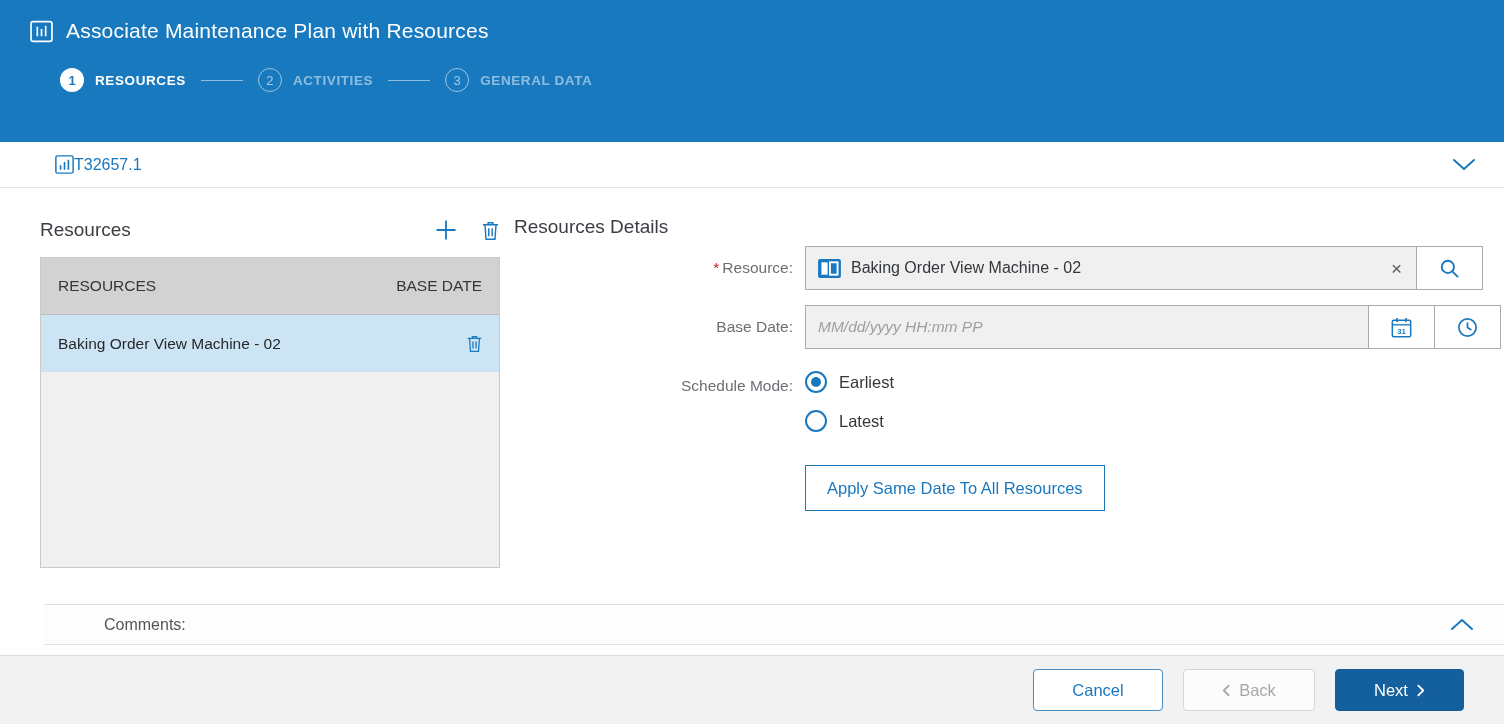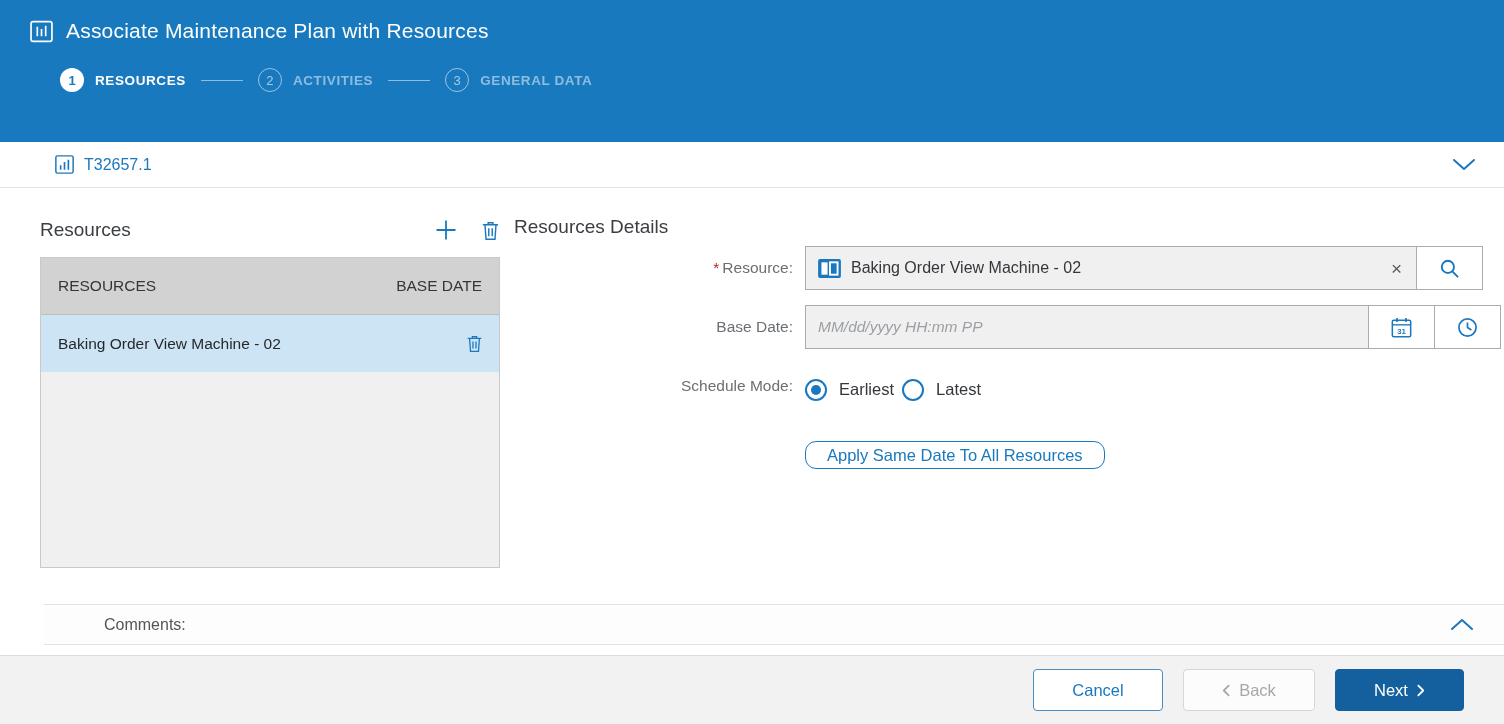--- a/index.html
+++ b/index.html
@@ -39,21 +39,21 @@
   .step.active .step-label { color: #fff; font-weight: 700; }
   .step.upcoming .step-label { color: rgba(255,255,255,.5); font-weight: 700; }
   .connector { width: 42px; border-top: 1.5px solid rgba(255,255,255,.5); margin: 0 15px; }
 
   
   .plan-bar {
     height: 46px; flex: none;
     background: #fff;
     border-bottom: 1px solid #e3e3e3;
     display: flex; align-items: center;
-    padding: 0 28px 0 55px; gap: 10px;
+    padding: 0 28px 0 55px; 
     color: var(--accent, #1a78be);
     font-size: 16px;
   }
   .plan-bar .chevron { margin-left: auto; color: var(--accent, #1a78be); display: flex; cursor: pointer; }
 
   
   .main { flex: 1; display: flex; padding: 26px 40px 0 40px; background: #fff; min-height: 0; }
 
   
   .left-panel { width: 460px; flex: none; display: flex; flex-direction: column; }
@@ -106,39 +106,39 @@
     background: #fff; border: 1px solid #ababab;
     color: var(--accent, #1a78be);
     display: flex; align-items: center; justify-content: center; cursor: pointer;
   }
   .basedate input {
     flex: 1; min-width: 0; border: none; background: transparent; outline: none;
     font-size: 15.5px; color: #33373b; font-family: "Liberation Sans", sans-serif;
   }
   .basedate input::placeholder { font-style: italic; color: #9b9fa3; }
 
-  .radio-col { display: flex; flex-direction: row; gap: 8px; padding-top: 7px; justify-content: space-between; }
+  .radio-col { display: flex; flex-direction: column; gap: 17px; padding-top: 7px; justify-content: space-between; }
   .radio-row { display: flex; align-items: center; gap: 12px; cursor: pointer; }
   .radio-row input[type="radio"] {
     appearance: none; -webkit-appearance: none;
     width: 22px; height: 22px; border-radius: 50%;
     border: 2px solid var(--accent, #1a78be); background: #fff;
     display: inline-block; position: relative; cursor: pointer; flex: none; margin: 0;
   }
   .radio-row input[type="radio"]:checked::after {
     content: ""; position: absolute; left: 4px; top: 4px;
     width: 10px; height: 10px; border-radius: 50%;
     background: var(--accent, #1a78be);
   }
   .radio-label { font-size: 16.5px; color: #33373b; }
 
   .apply-row { margin-top: 33px; padding-left: 291px; }
   .apply-btn {
-    height: 28px; padding: 0 21px;
-    background: #fff; border: 1px solid var(--accent, #1a78be); border-radius: 11px;
+    height: 46px; padding: 0 21px;
+    background: #fff; border: 1px solid var(--accent, #1a78be); border-radius: 0;
     color: var(--accent, #1a78be); font-size: 16.5px; cursor: pointer;
     font-family: "Liberation Sans", sans-serif;
   }
 
   
   .comments-bar {
     height: 41px; flex: none;
     border-top: 1px solid #e2e2e2; border-bottom: 1px solid #e2e2e2;
     background: #fdfdfd;
     display: flex; align-items: center;

